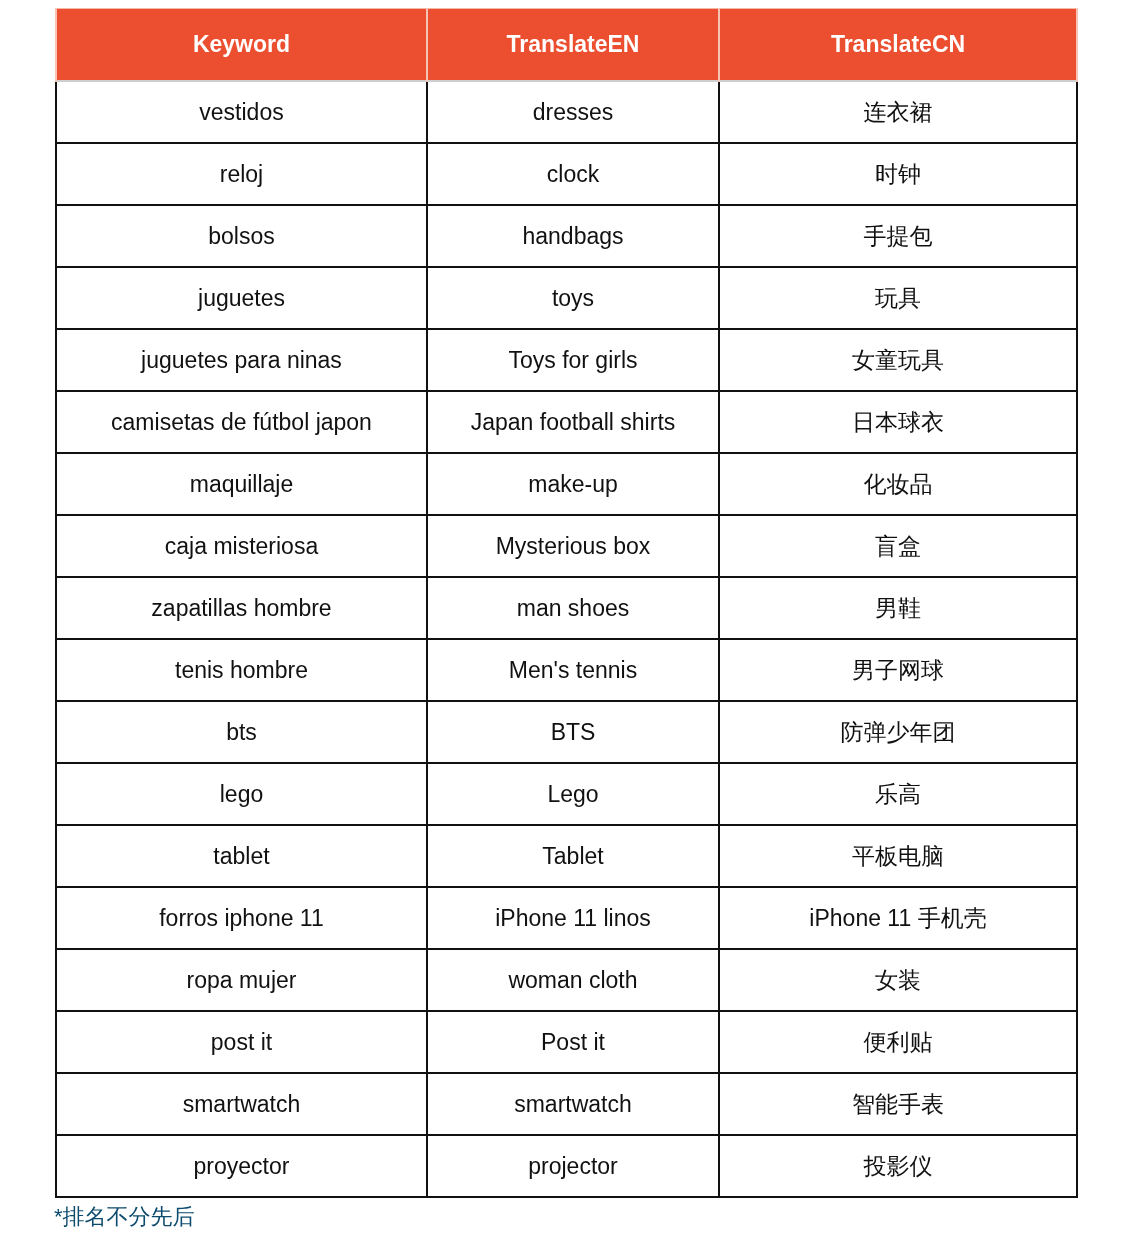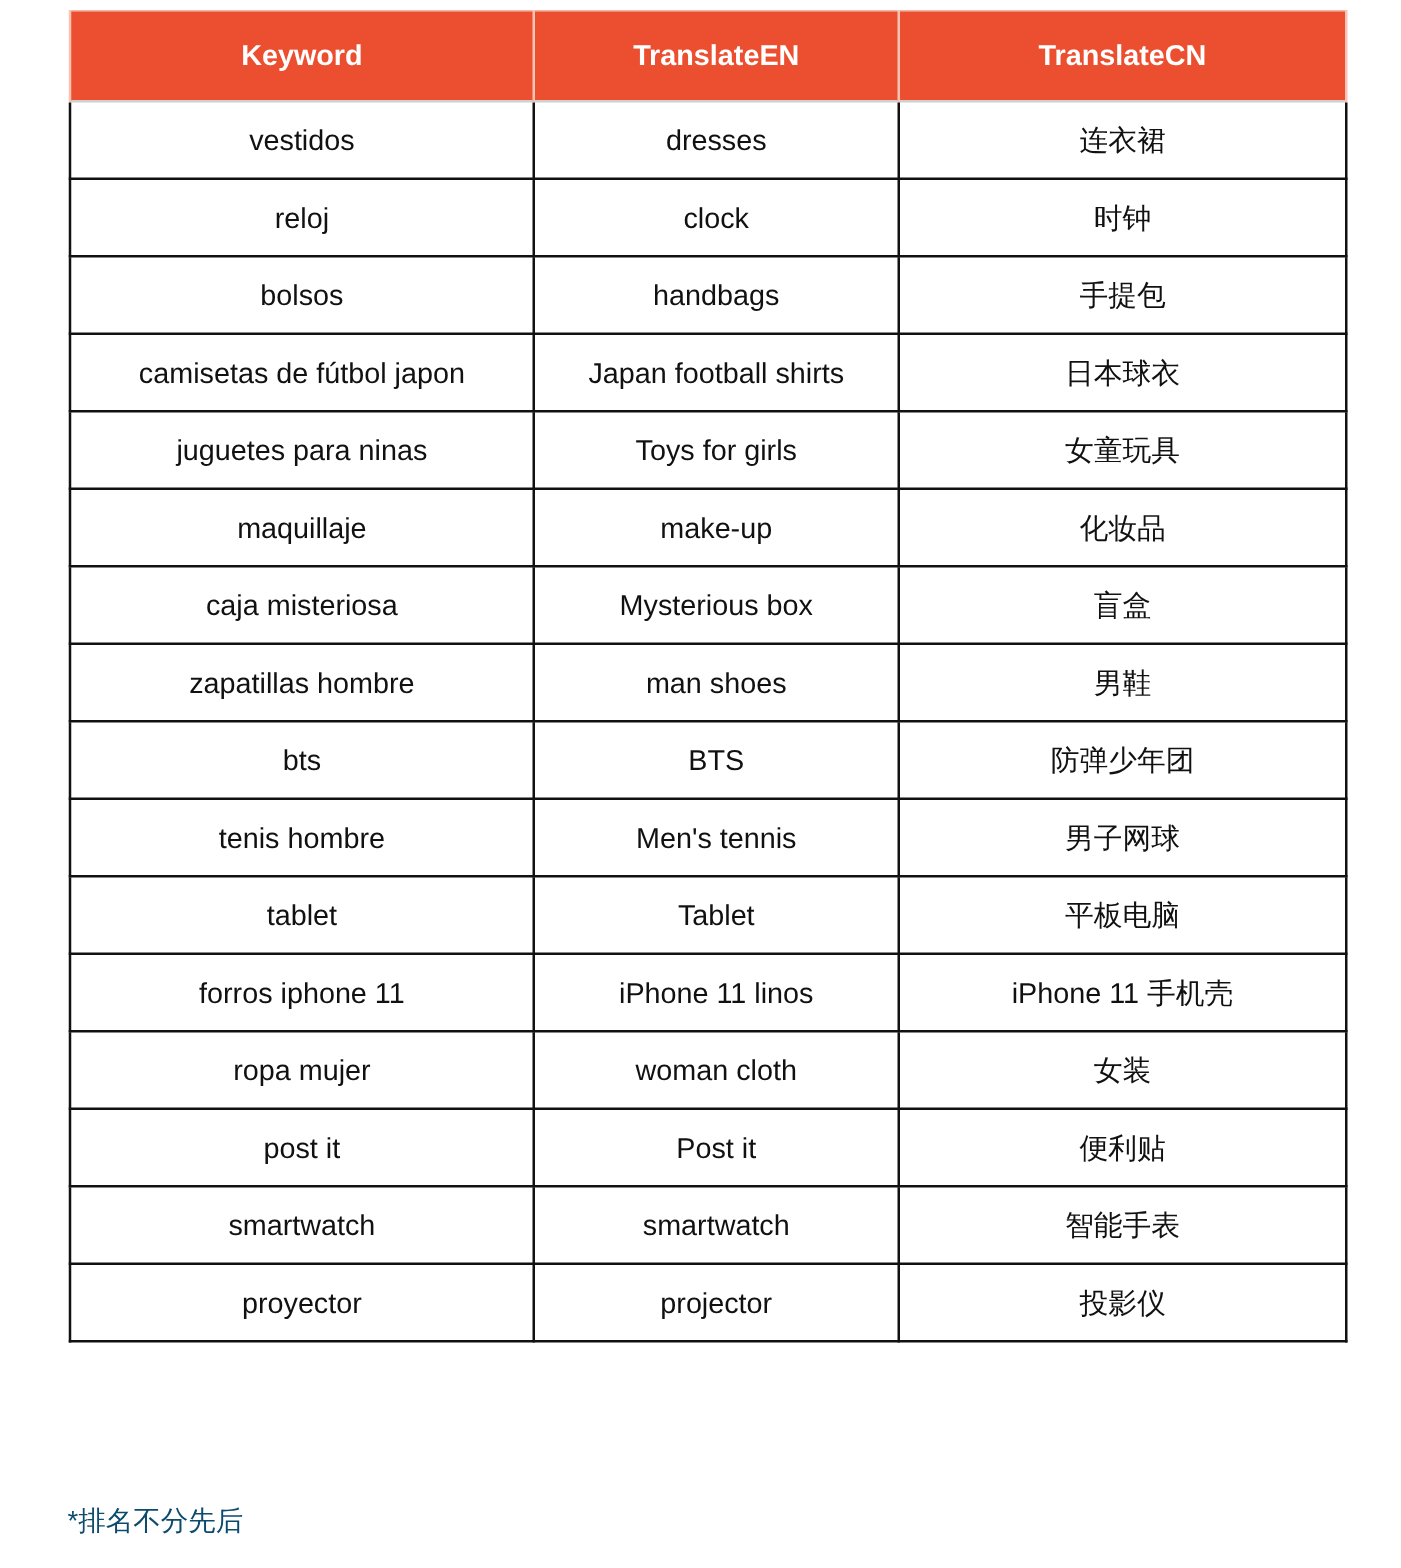--- a/index.html
+++ b/index.html
@@ -37,53 +37,63 @@
         <td>reloj</td>
         <td>clock</td>
         <td>时钟</td>
       </tr>
       <tr>
         <td>bolsos</td>
         <td>handbags</td>
         <td>手提包</td>
       </tr>
       <tr>
-        <td>camisetas de fútbol japon</td>
-        <td>Japan football shirts</td>
-        <td>日本球衣</td>
+        <td>juguetes</td>
+        <td>toys</td>
+        <td>玩具</td>
       </tr>
       <tr>
         <td>juguetes para ninas</td>
         <td>Toys for girls</td>
         <td>女童玩具</td>
+      </tr>
+      <tr>
+        <td>camisetas de fútbol japon</td>
+        <td>Japan football shirts</td>
+        <td>日本球衣</td>
       </tr>
       <tr>
         <td>maquillaje</td>
         <td>make-up</td>
         <td>化妆品</td>
       </tr>
       <tr>
         <td>caja misteriosa</td>
         <td>Mysterious box</td>
         <td>盲盒</td>
       </tr>
       <tr>
         <td>zapatillas hombre</td>
         <td>man shoes</td>
         <td>男鞋</td>
       </tr>
       <tr>
+        <td>tenis hombre</td>
+        <td>Men's tennis</td>
+        <td>男子网球</td>
+      </tr>
+      <tr>
         <td>bts</td>
         <td>BTS</td>
         <td>防弹少年团</td>
       </tr>
       <tr>
-        <td>tenis hombre</td>
-        <td>Men's tennis</td>
-        <td>男子网球</td>
+        <td>lego</td>
+        <td>Lego</td>
+        <td>乐高</td>
       </tr>
       <tr>
         <td>tablet</td>
         <td>Tablet</td>
         <td>平板电脑</td>
       </tr>
       <tr>
         <td>forros iphone 11</td>
         <td>iPhone 11 linos</td>
         <td>iPhone 11 手机壳</td>

